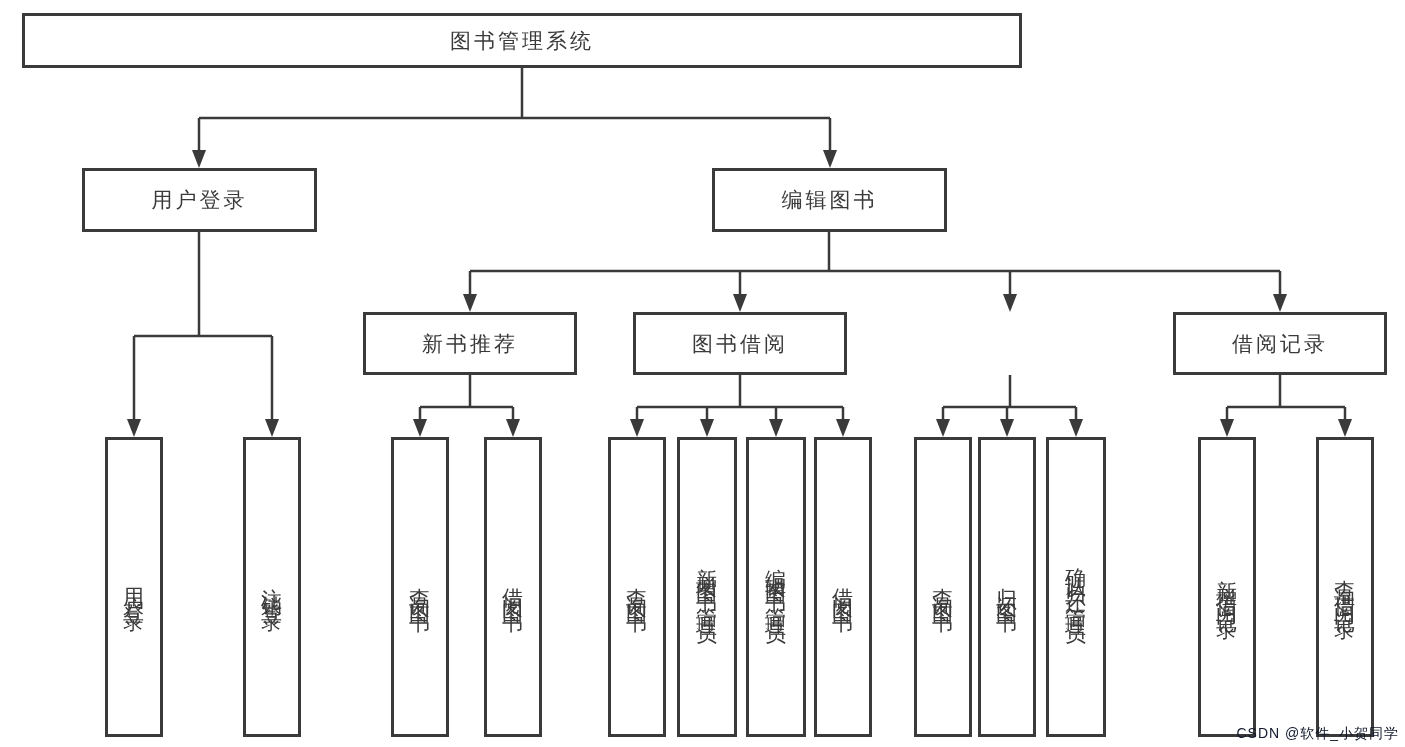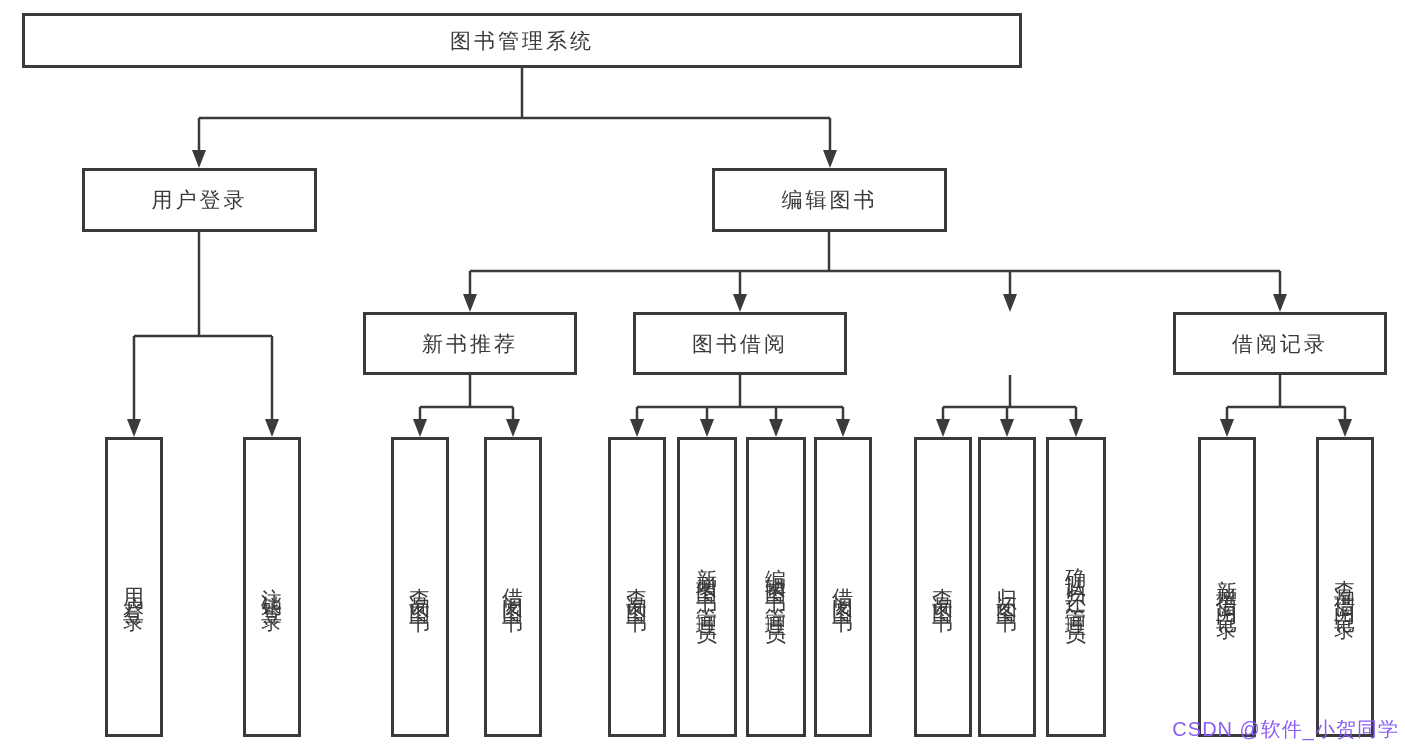--- a/index.html
+++ b/index.html
@@ -33,23 +33,23 @@
     font-size:21px;
     letter-spacing:8px;
     line-height:1;
     color:#3a3a3a;
   }
   #watermark{
     position:absolute;
     right:6px;
     bottom:4px;
     z-index:2;
-    font-size:20px;
+    font-size:14px;
     letter-spacing:1px;
-    color:#8b5cf6;
+    color:#0f172a;
     white-space:nowrap;
   }
 </style>
 </head>
 <body>
 
 <div id="canvas">
 
   <svg id="wires" width="1405" height="747" viewBox="0 0 1405 747">
     <g stroke="#3a3a3a" stroke-width="2.5" fill="none">

